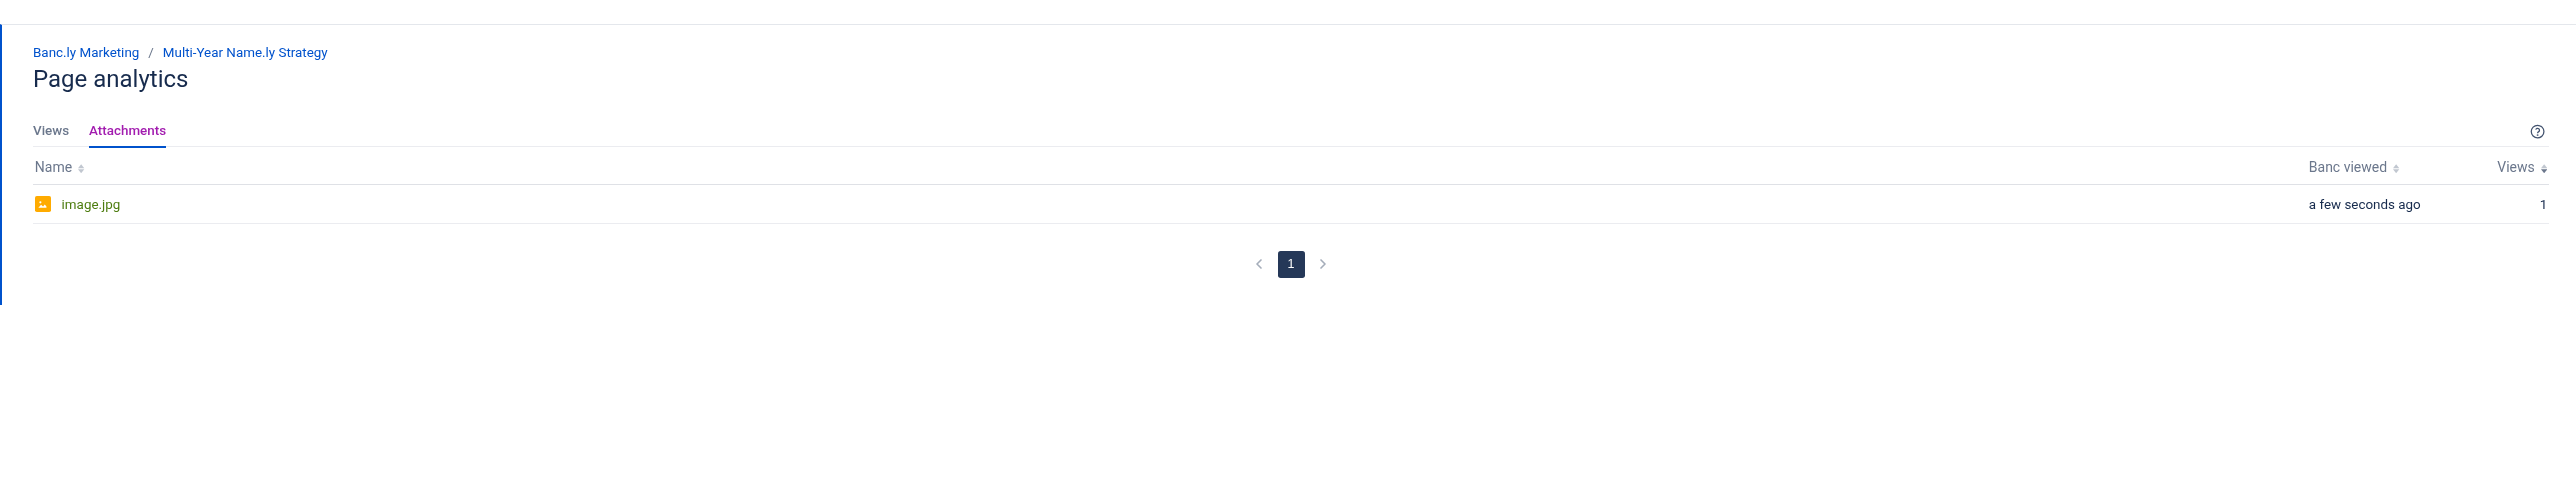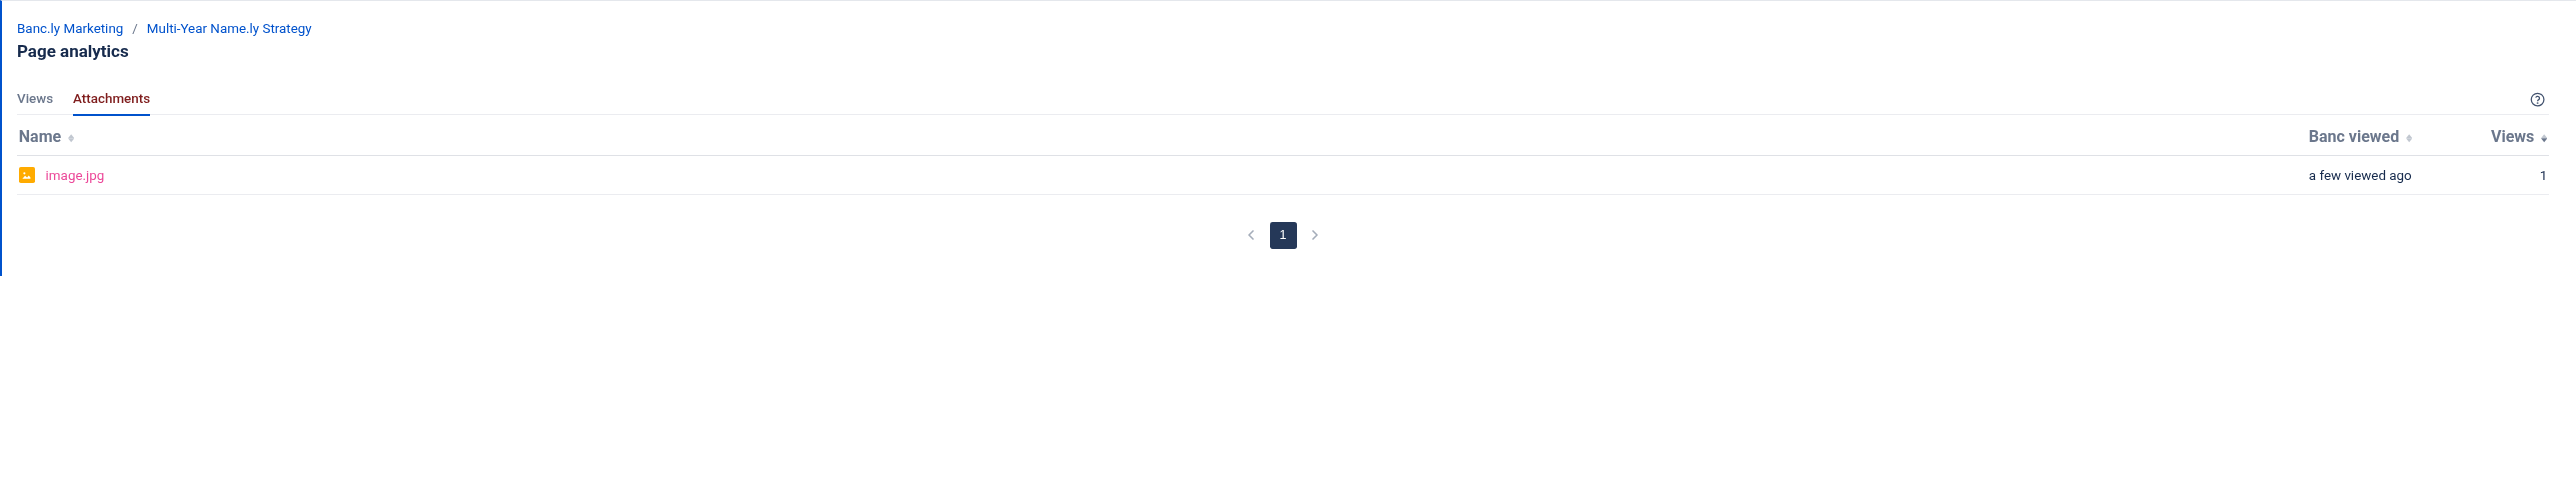--- a/index.html
+++ b/index.html
@@ -5,41 +5,42 @@
   * { box-sizing: border-box; margin: 0; padding: 0; }
   html, body {
     font-family: -apple-system, BlinkMacSystemFont, "Segoe UI", Roboto, "Helvetica Neue", Arial, sans-serif;
     background: #ffffff;
     color: #172B4D;
     font-size: 12.5px;
   }
   .page {
     border-left: 2.7px solid #0052CC;
     border-top: 0.9px solid #e4e7ec;
-    padding: 20px 27px 27px 15px;
+    padding: 20px 27px 27px 31px;
     width: 100%;
+    margin-top: 24px;
   }
   .breadcrumb {
     display: flex;
     align-items: center;
     gap: 9px;
     font-size: 13.4px;
     color: #42526E;
     margin-bottom: 5.4px;
     flex-wrap: wrap;
   }
   .breadcrumb a {
     color: #0052CC;
     text-decoration: none;
     cursor: pointer;
   }
   .breadcrumb .sep { color: #6B778C; }
   h1.page-title {
-    font-size: 17px;
-    font-weight: 700;
+    font-size: 24px;
+    font-weight: 400;
     color: #172B4D;
     margin-bottom: 23px;
   }
   .tabs-row {
     display: flex;
     align-items: center;
     border-bottom: 1.8px solid #ebecf0;
   }
   .tabs {
     display: flex;
@@ -49,39 +50,39 @@
   .tab {
     padding: 6.3px 0 8px 0;
     font-size: 13.4px;
     font-weight: 500;
     color: #6B778C;
     cursor: pointer;
     border-bottom: 2.7px solid transparent;
     margin-bottom: -1.8px;
   }
   .tab.active {
-    color: #7f1d1d;
+    color: #a21caf;
     border-bottom-color: #0052CC;
   }
   .help-icon {
     color: #42526E;
     cursor: pointer;
     padding: 3.6px;
     display: flex;
     align-items: center;
   }
   table.data {
     width: 100%;
     border-collapse: collapse;
     margin-top: 0;
   }
   table.data th {
     text-align: left;
-    font-size: 16px;
-    font-weight: 700;
+    font-size: 14px;
+    font-weight: 400;
     color: #6B778C;
     padding: 12.5px 1.8px 9px 1.8px;
     border-bottom: 1.8px solid #dfe1e6;
     white-space: nowrap;
   }
   table.data th.right, table.data td.right { text-align: right; }
   table.data td {
     padding: 10.8px 1.8px;
     border-bottom: 1.8px solid #ebecf0;
     font-size: 13.4px;
@@ -105,21 +106,21 @@
     width: 16px;
     height: 16px;
     background: #FFAB00;
     border-radius: 1.8px;
     display: inline-flex;
     align-items: center;
     justify-content: center;
     flex-shrink: 0;
   }
   .file-link {
-    color: #ec4899;
+    color: #4d7c0f;
     text-decoration: none;
     cursor: pointer;
   }
   .pagination {
     display: flex;
     align-items: center;
     justify-content: center;
     gap: 5.4px;
     margin-top: 27px;
   }
@@ -227,21 +228,21 @@
           <div class="file-cell">
             <span class="file-icon">
               <svg width="10.8" height="10.8" viewBox="0 0 16 16" fill="#ffffff">
                 <circle cx="5" cy="5" r="1.6"></circle>
                 <path d="M2 13 L6 8.5 L9 11 L11.5 8 L14 11 L14 13 Z"></path>
               </svg>
             </span>
             <a class="file-link">image.jpg</a>
           </div>
         </td>
-        <td>a few viewed ago</td>
+        <td>a few seconds ago</td>
         <td class="right">1</td>
       </tr>
     </tbody>
   </table>
 
   <div class="pagination">
     <button class="page-nav-btn">
       <svg width="16" height="16" viewBox="0 0 24 24" fill="none" stroke="currentColor" stroke-width="2.5" stroke-linecap="round" stroke-linejoin="round">
           <polyline points="15 18 9 12 15 6"></polyline>
         </svg>

